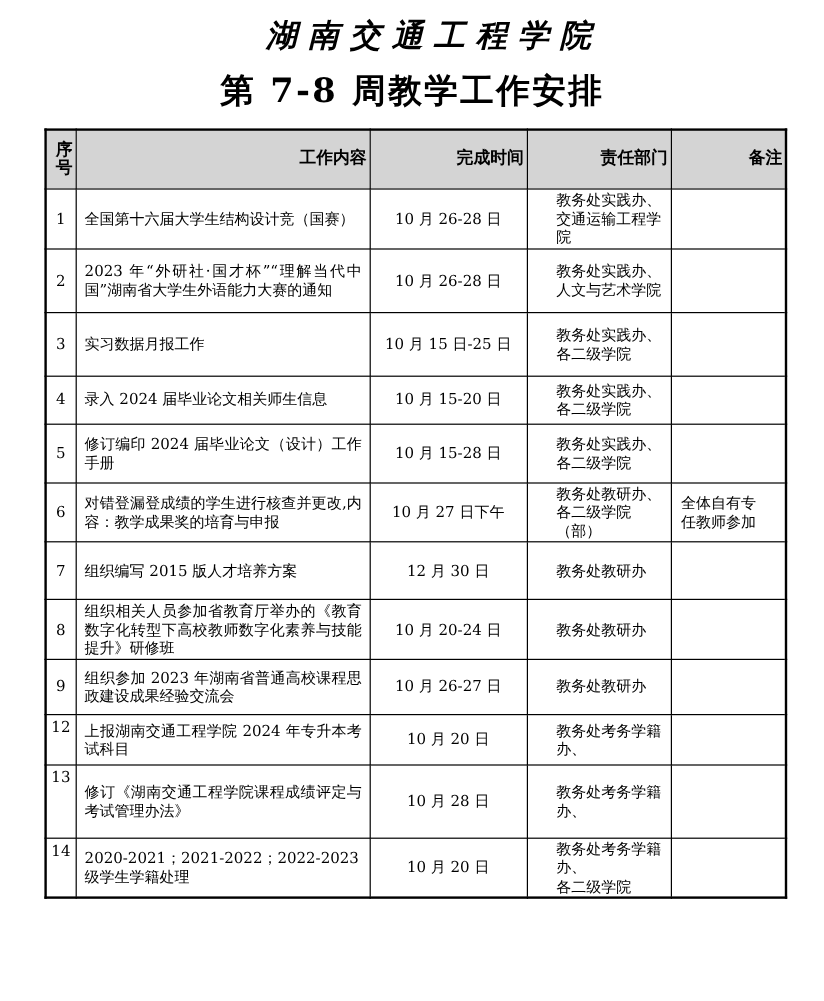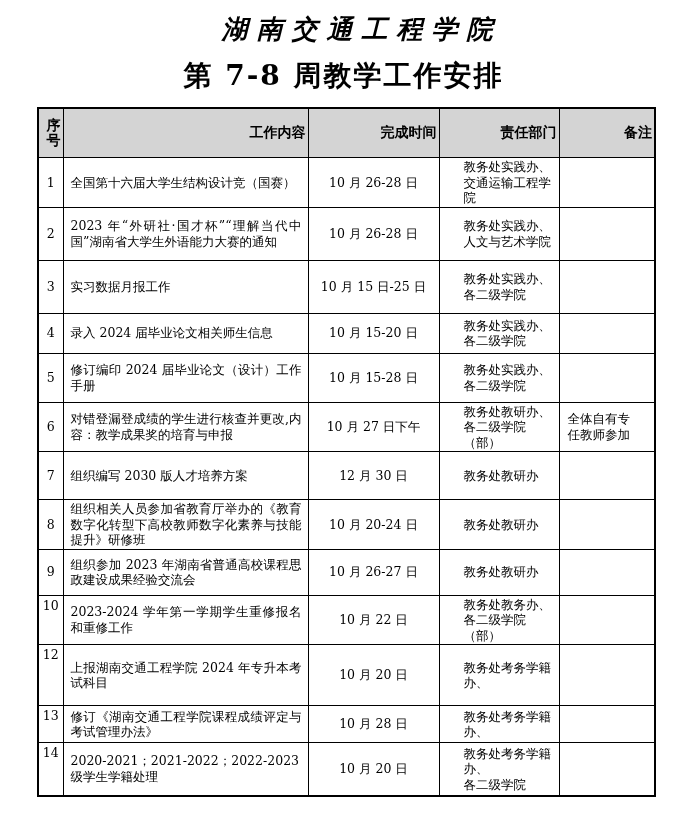--- a/index.html
+++ b/index.html
@@ -163,45 +163,37 @@
     <td class="c-no">6</td>
     <td class="c-content">对错登漏登成绩的学生进行核查并更改,内容：教学成果奖的培育与申报</td>
     <td class="c-time">10 月 27 日下午</td>
     <td class="c-dept">教务处教研办、
 各二级学院（部）</td>
     <td class="c-remark">全体自有专
 任教师参加</td>
   </tr>
         <tr>
     <td class="c-no">7</td>
-    <td class="c-content">组织编写 2030 版人才培养方案</td>
+    <td class="c-content">组织编写 2015 版人才培养方案</td>
     <td class="c-time">12 月 30 日</td>
     <td class="c-dept">教务处教研办</td>
     <td class="c-remark"></td>
   </tr>
         <tr>
     <td class="c-no">8</td>
     <td class="c-content">组织相关人员参加省教育厅举办的《教育数字化转型下高校教师数字化素养与技能提升》研修班</td>
     <td class="c-time">10 月 20-24 日</td>
     <td class="c-dept">教务处教研办</td>
     <td class="c-remark"></td>
   </tr>
         <tr>
     <td class="c-no">9</td>
     <td class="c-content">组织参加 2023 年湖南省普通高校课程思政建设成果经验交流会</td>
     <td class="c-time">10 月 26-27 日</td>
     <td class="c-dept">教务处教研办</td>
-    <td class="c-remark"></td>
-  </tr>
-        <tr>
-    <td class="c-no">10</td>
-    <td class="c-content">2023-2024 学年第一学期学生重修报名和重修工作</td>
-    <td class="c-time">10 月 22 日</td>
-    <td class="c-dept">教务处教务办、
-各二级学院（部）</td>
     <td class="c-remark"></td>
   </tr>
         <tr>
     <td class="c-no">12</td>
     <td class="c-content">上报湖南交通工程学院 2024 年专升本考试科目</td>
     <td class="c-time">10 月 20 日</td>
     <td class="c-dept">教务处考务学籍
 办、</td>
     <td class="c-remark"></td>
   </tr>

